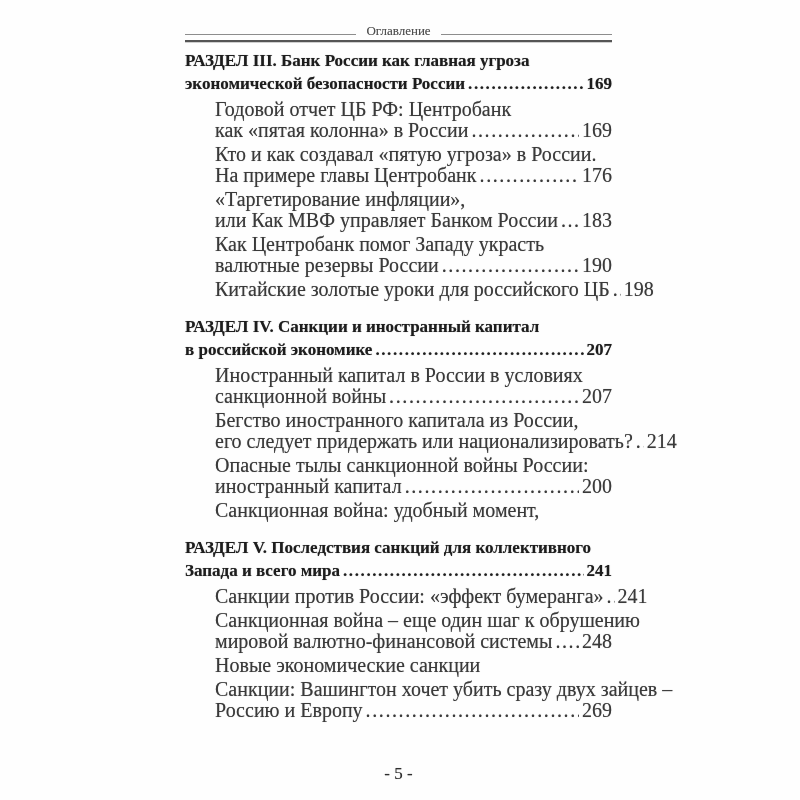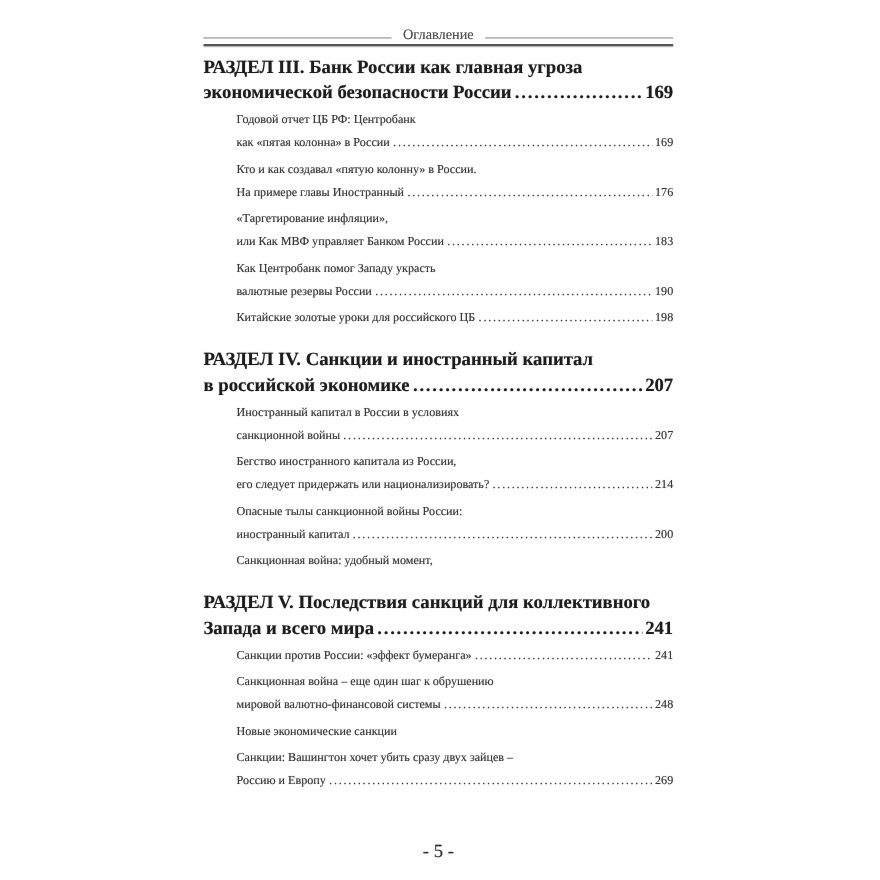--- a/index.html
+++ b/index.html
@@ -41,21 +41,21 @@
     background: #555555;
     box-shadow: 0 1px 0 rgba(120,120,120,0.35);
   }
   .toc-list { margin-top: 7px; text-align: right; }
   .toc-item { margin-bottom: 3px; }
   .toc-item.section { margin-top: 15px; margin-bottom: 4px; }
   .toc-item.section:first-child { margin-top: 0; }
   .toc-line {
     display: flex;
     align-items: baseline;
-    font-size: 11px;
+    font-size: 20px;
     line-height: 21px;
     color: #3a3a3a;
     white-space: nowrap;
     text-shadow: 0 0 0.7px rgba(55,55,55,0.55);
   }
   .section .toc-line {
     font-weight: bold;
     font-size: 17px;
     line-height: 23px;
     color: #1d1d1d;
@@ -113,24 +113,24 @@
             <span class="line-text">Годовой отчет ЦБ РФ: Центробанк</span>
           </div>
           <div class="toc-line">
             <span class="line-text">как «пятая колонна» в России</span>
             <span class="dots"></span>
             <span class="pagenum">169</span>
           </div>
         </div>
         <div class="toc-item entry">
           <div class="toc-line">
-            <span class="line-text">Кто и как создавал «пятую колонну» в России.</span>
-          </div>
-          <div class="toc-line">
-            <span class="line-text">На примере главы Иностранный</span>
+            <span class="line-text">Кто и как создавал «пятую угроза» в России.</span>
+          </div>
+          <div class="toc-line">
+            <span class="line-text">На примере главы Центробанк</span>
             <span class="dots"></span>
             <span class="pagenum">176</span>
           </div>
         </div>
         <div class="toc-item entry">
           <div class="toc-line">
             <span class="line-text">«Таргетирование инфляции»,</span>
           </div>
           <div class="toc-line">
             <span class="line-text">или Как МВФ управляет Банком России</span>

